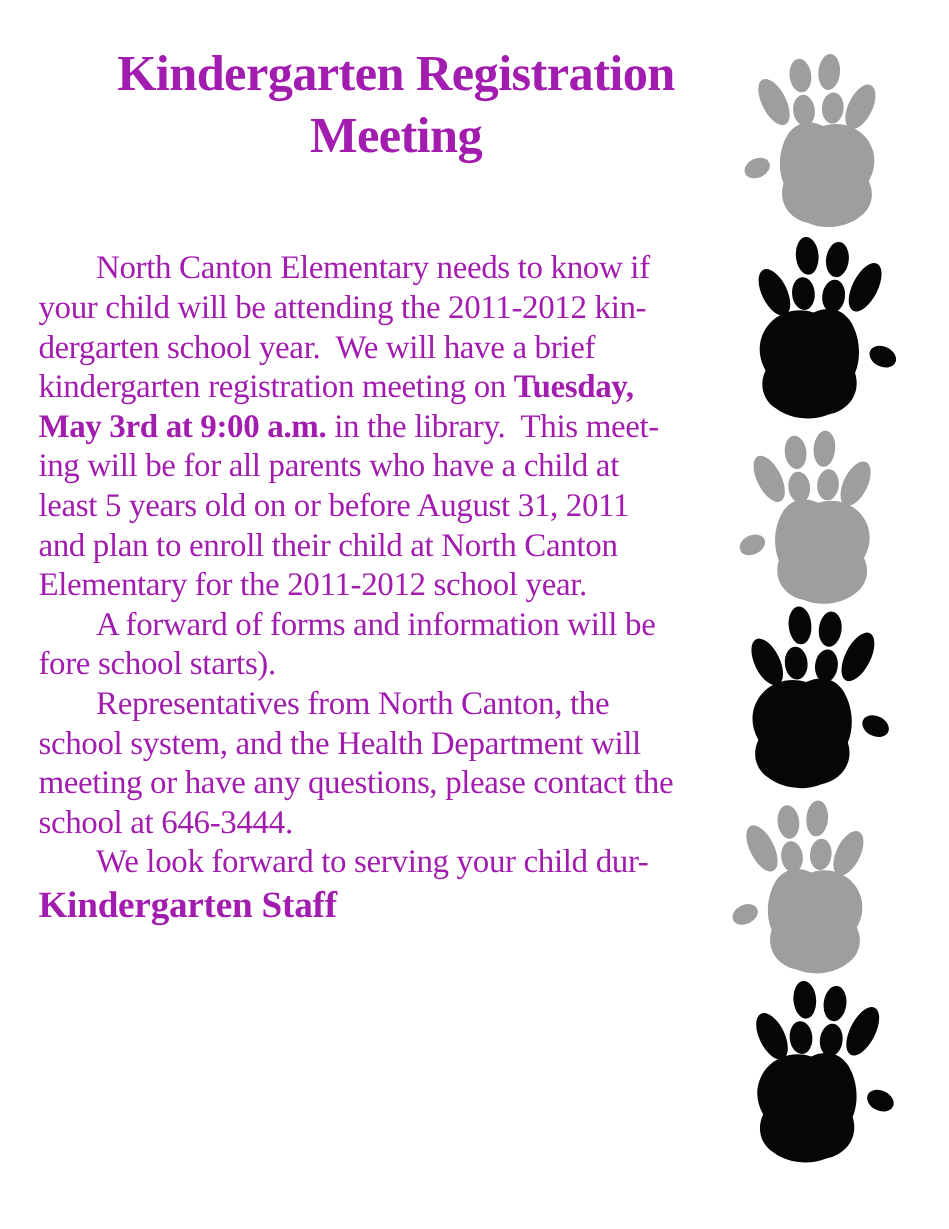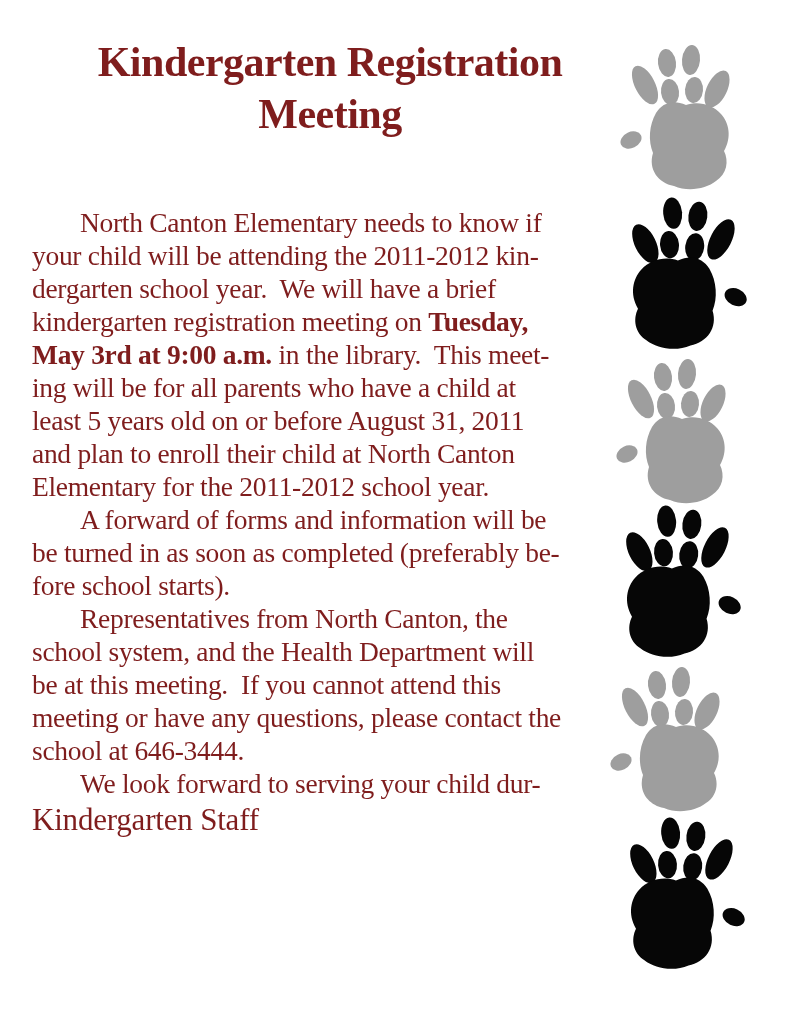--- a/index.html
+++ b/index.html
@@ -1,31 +1,31 @@
 <!DOCTYPE html>
 <html><head>
 <meta charset="utf-8">
 <style>
   html,body{margin:0;padding:0;background:#ffffff;}
   .page{
     position:relative;width:791px;height:1024px;background:#ffffff;overflow:hidden;
-    font-family:"Liberation Serif","DejaVu Serif",serif;color:#7f1d1d;
+    font-family:"Liberation Serif","DejaVu Serif",serif;color:#a21caf;
   }
   .title-block{
     position:absolute;left:44px;top:36px;width:572px;
     text-align:center;font-weight:bold;font-size:42px;line-height:52px;
     letter-spacing:-0.5px;
   }
   .content{
     position:absolute;left:32px;top:206px;width:574px;
     font-size:27.5px;line-height:33px;letter-spacing:-0.3px;
   }
   .line{white-space:pre-wrap;}
   .line.indent{text-indent:48px;}
-  .signature{font-size:31px;line-height:36px;margin-top:2px;letter-spacing:-0.2px;}
+  .signature{font-size:31px;line-height:36px;margin-top:2px;letter-spacing:-0.2px;font-weight:bold;}
   .handprint{position:absolute;width:128px;height:150px;}
   .handprint svg{width:100%;height:100%;display:block;}
   .handprint.mirrored svg{transform:scaleX(-1) scale(1.05);transform-origin:50% 50%;}
 </style>
 </head>
 <body>
 
 <div class="page">
 
   <div class="title-block">
@@ -38,25 +38,23 @@
         <div class="line indent"><span>North Canton Elementary needs to know if</span></div>
         <div class="line"><span>your child will be attending the 2011-2012 kin-</span></div>
         <div class="line"><span>dergarten school year.  We will have a brief</span></div>
         <div class="line"><span>kindergarten registration meeting on </span><b>Tuesday,</b></div>
         <div class="line"><b>May 3rd at 9:00 a.m.</b><span> in the library.  This meet-</span></div>
         <div class="line"><span>ing will be for all parents who have a child at</span></div>
         <div class="line"><span>least 5 years old on or before August 31, 2011</span></div>
         <div class="line"><span>and plan to enroll their child at North Canton</span></div>
         <div class="line"><span>Elementary for the 2011-2012 school year.</span></div>
         <div class="line indent"><span>A forward of forms and information will be</span></div>
-        <div class="line"><span>be turned in as soon as completed (preferably be-</span></div>
         <div class="line"><span>fore school starts).</span></div>
         <div class="line indent"><span>Representatives from North Canton, the</span></div>
         <div class="line"><span>school system, and the Health Department will</span></div>
-        <div class="line"><span>be at this meeting.  If you cannot attend this</span></div>
         <div class="line"><span>meeting or have any questions, please contact the</span></div>
         <div class="line"><span>school at 646-3444.</span></div>
         <div class="line indent"><span>We look forward to serving your child dur-</span></div>
       </div>
     <div class="signature">Kindergarten Staff</div>
   </div>
 
   <div id="hands">
       <div class="handprint" style="left: 620px; top: 42px;">
 <svg viewBox="0 0 128 148" xmlns="http://www.w3.org/2000/svg">

